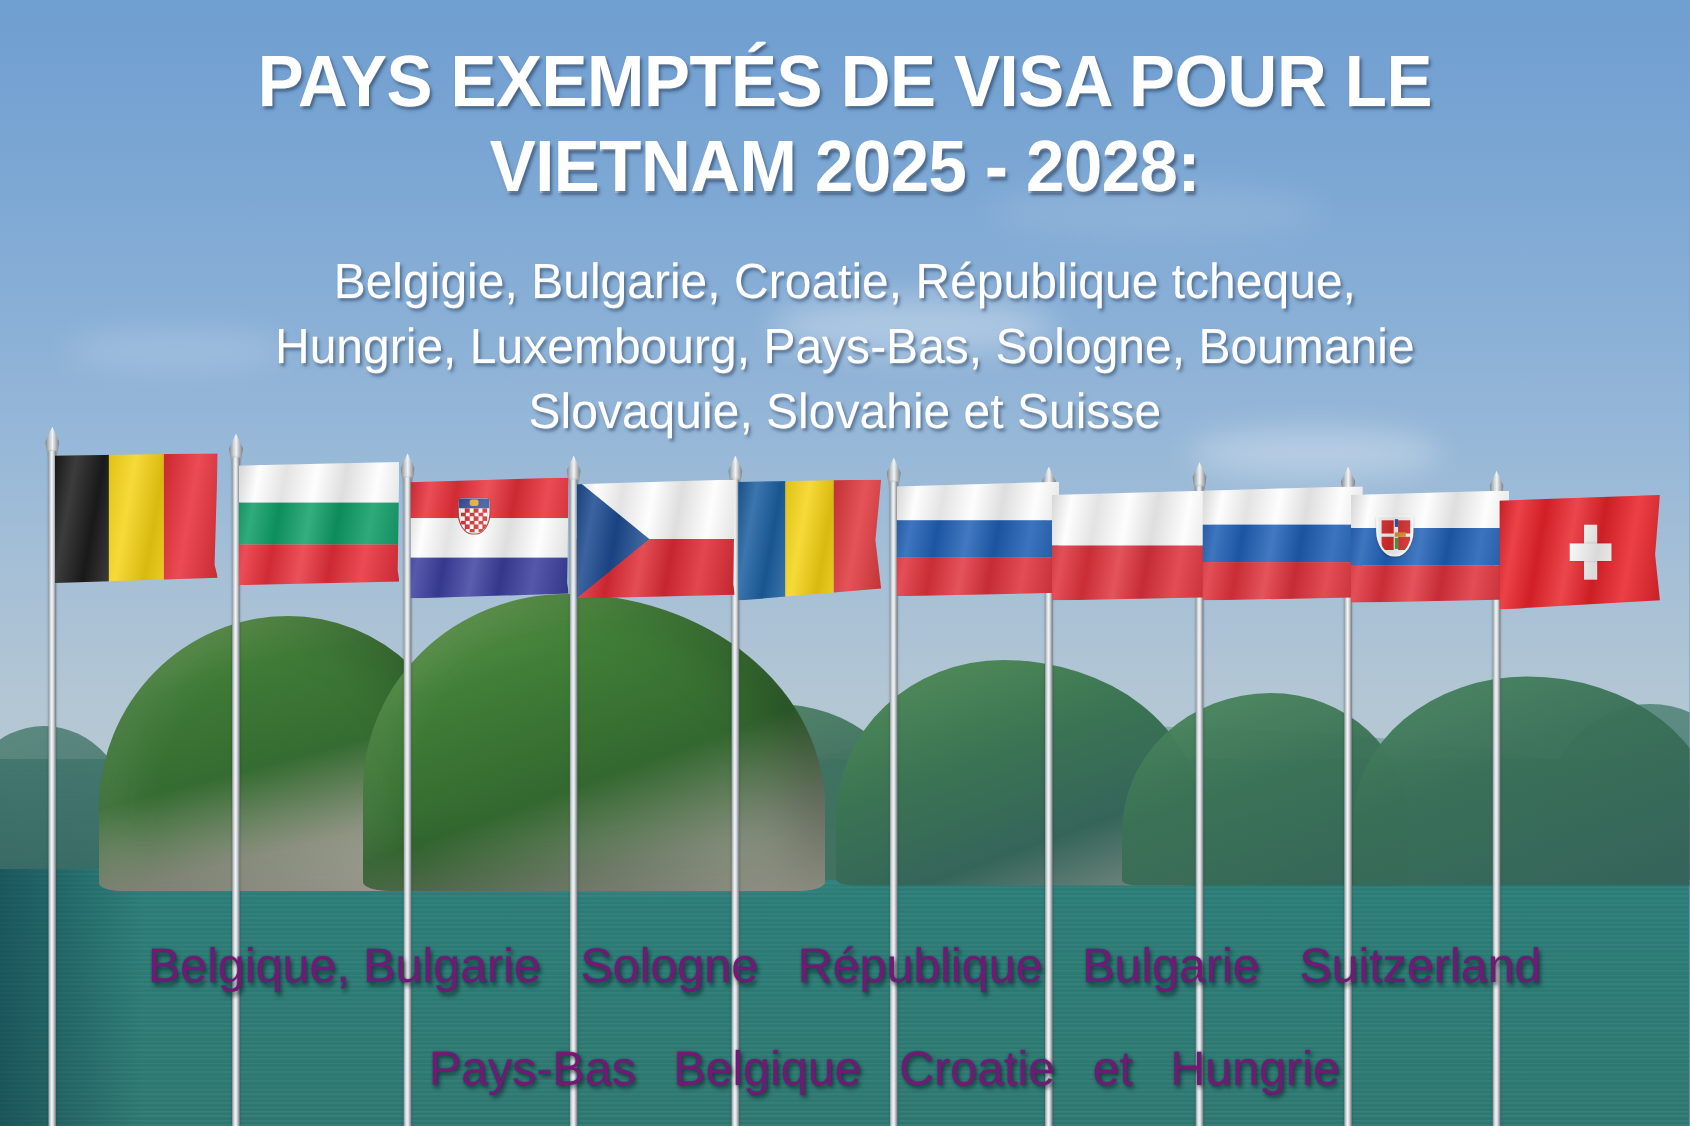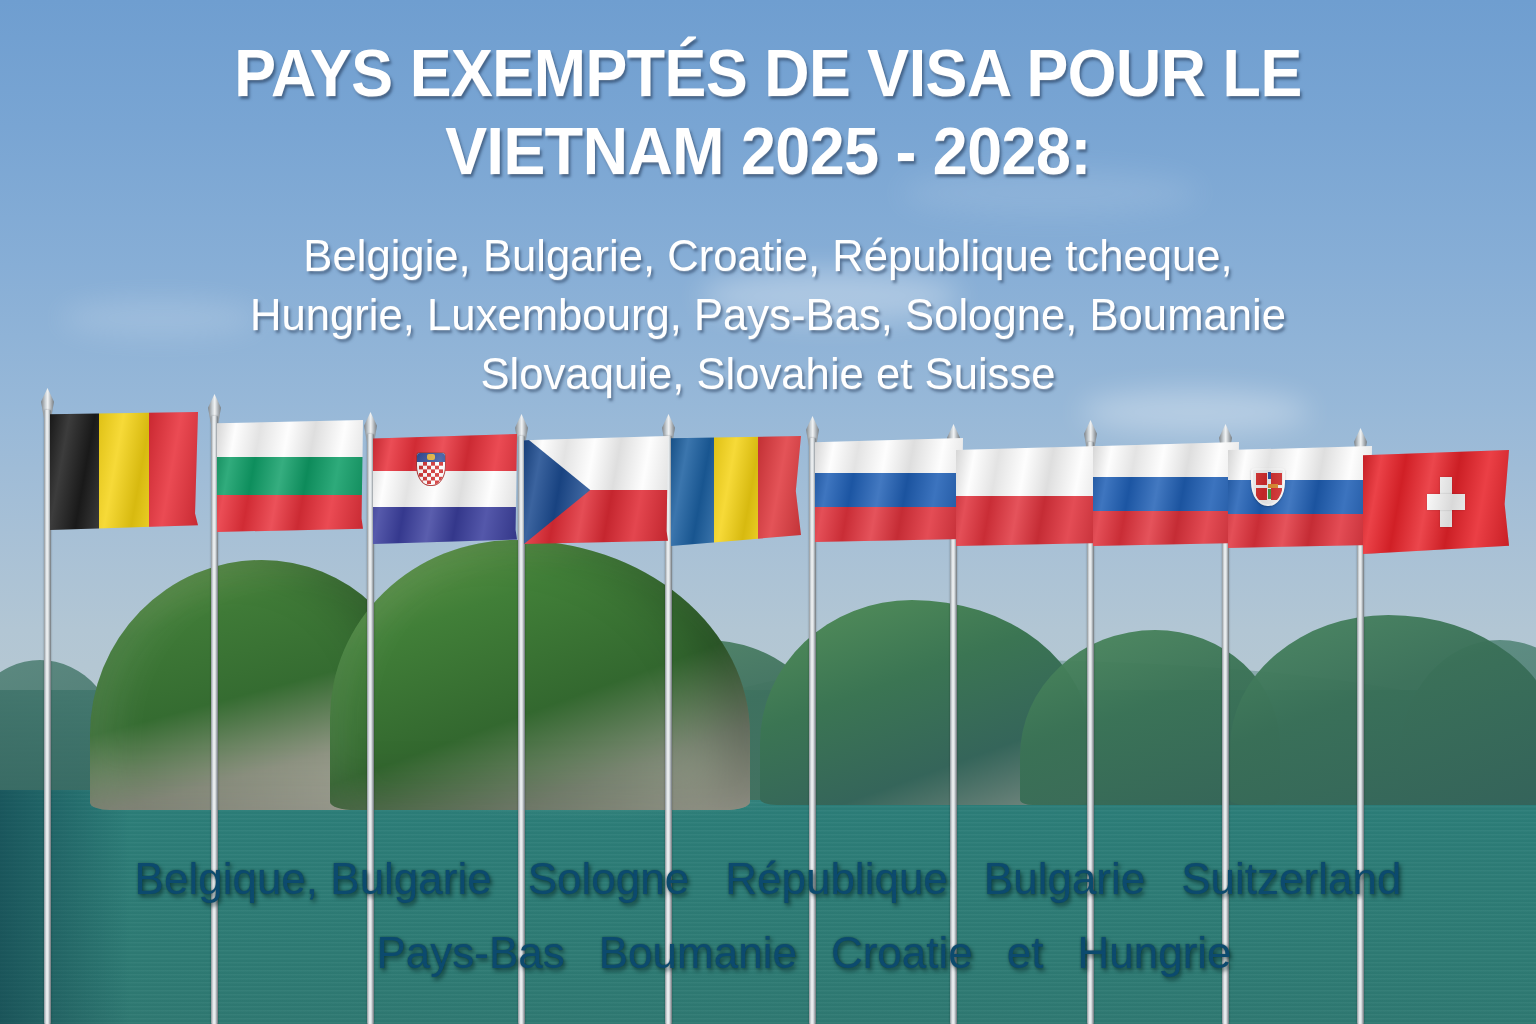--- a/index.html
+++ b/index.html
@@ -263,30 +263,30 @@
       0 1px 0 rgba(255,255,255,.35);
   }
 
   .bottom-block {
     position:absolute; left:0; top:848px; width:1536px;
   }
   .bottom-row {
     display:flex;
     justify-content:center;
     align-items:baseline;
-    color:#0c4a6e;
+    color:#701a75;
     font-size:44px;
     line-height:62px;
     text-shadow:
       2px 3px 4px rgba(0,30,30,.6),
       0 0 2px rgba(0,40,40,.5);
   }
   .bottom-row .gap { display:inline-block; }
   .row1 .gap { width:36px; }
-  .row2 { margin-top:12px; padding-left:72px; }
+  .row2 { margin-top:31px; padding-left:72px; }
   .row2 .gap { width:34px; }
 </style>
 </head>
 <body>
 
 <div id="poster">
 
   <div class="sky"></div>
   <div class="cloud" style="left:700px; top:270px; width:260px; height:52px;"></div>
   <div class="cloud" style="left:1080px; top:390px; width:230px; height:44px;"></div>
@@ -485,21 +485,21 @@
       <span class="gap"></span>
       <span>République</span>
       <span class="gap"></span>
       <span>Bulgarie</span>
       <span class="gap"></span>
       <span>Suitzerland</span>
     </div>
     <div class="bottom-row row2">
       <span>Pays-Bas</span>
       <span class="gap"></span>
-      <span>Boumanie</span>
+      <span>Belgique</span>
       <span class="gap"></span>
       <span>Croatie</span>
       <span class="gap"></span>
       <span>et</span>
       <span class="gap"></span>
       <span>Hungrie</span>
     </div>
   </div>
 
 </div>

